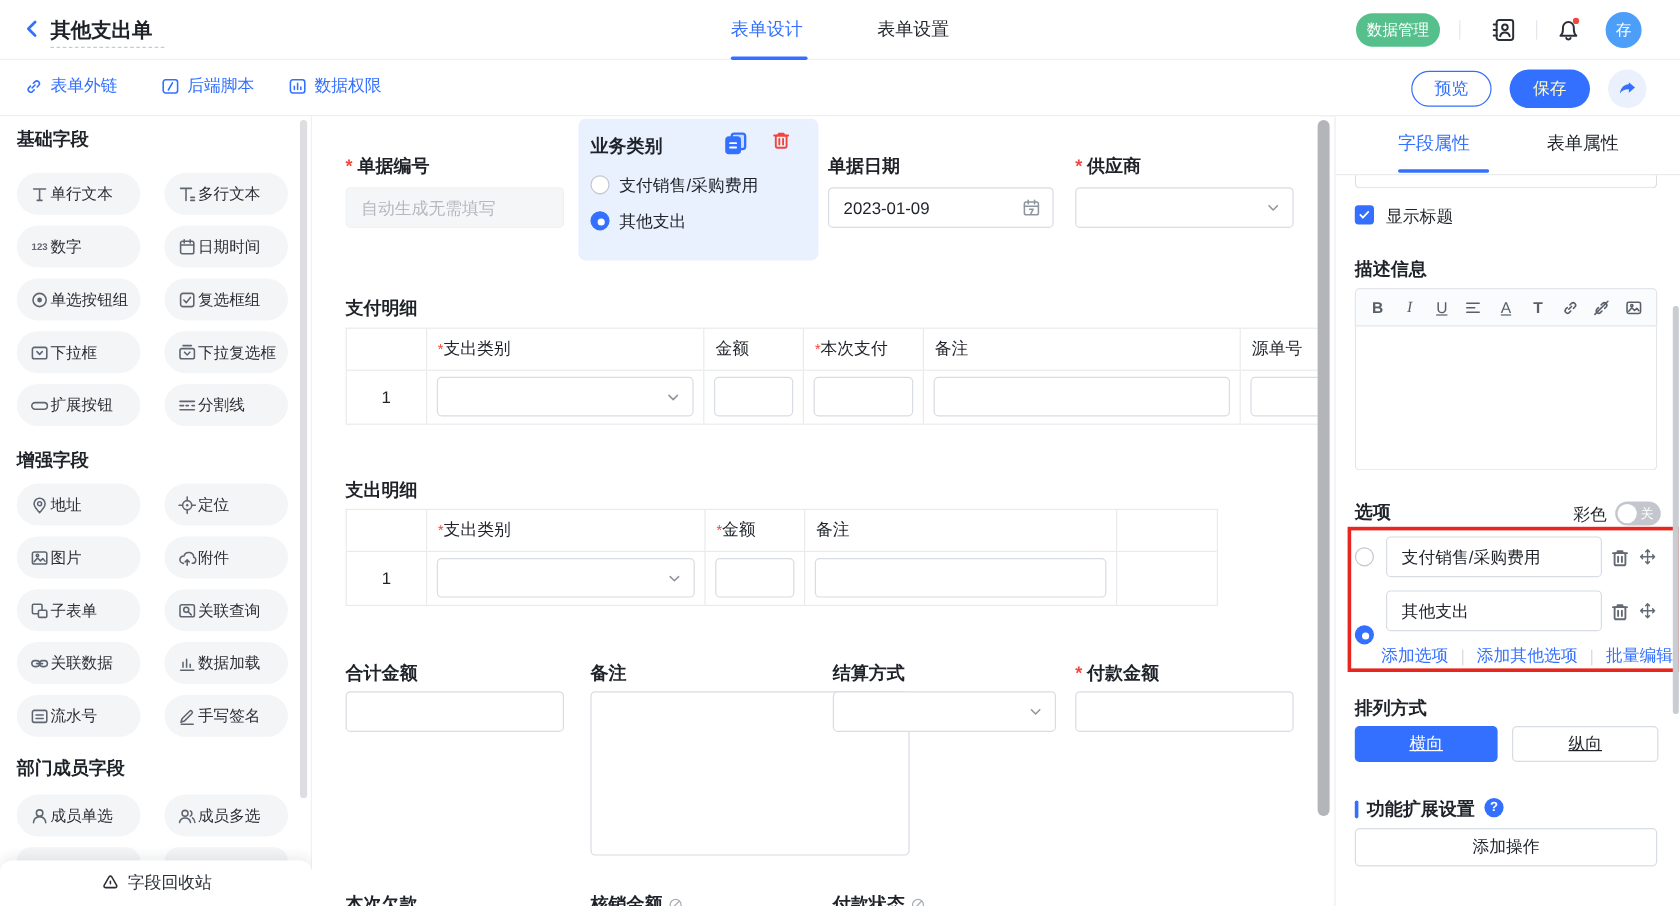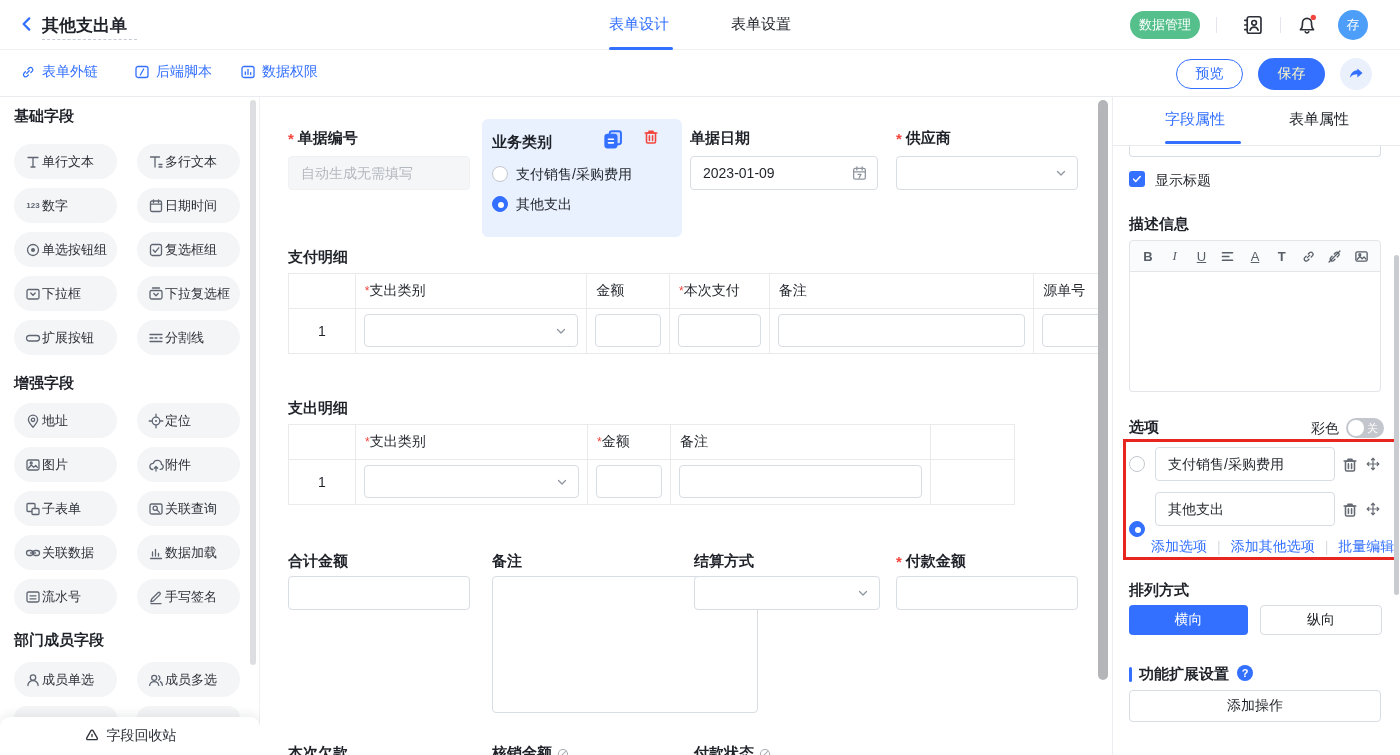--- a/index.html
+++ b/index.html
@@ -63,21 +63,21 @@
   .ed-ic{font-size:13px;width:16px;text-align:center;cursor:pointer;}
   .g-b{font-weight:bold;}
   .g-i{font-style:italic;font-family:"Liberation Serif",serif;}
   .g-u{text-decoration:underline;}
   .g-a{text-decoration:underline;}
   .toggle{width:38px;height:20px;border-radius:10px;background:#c3c7cd;position:relative;cursor:pointer;}
   .toggle .knob{position:absolute;left:2px;top:2px;width:16px;height:16px;border-radius:50%;background:#fff;}
   .toggle .st{position:absolute;right:6px;top:3px;color:#fff;font-size:11px;}
   .blue-link{color:#3370ff;font-size:14px;cursor:pointer;}
   .opt-sep{color:#d9dce1;}
-  .seg{height:30px;border-radius:4px;display:flex;align-items:center;justify-content:center;font-size:14px;cursor:pointer;box-sizing:border-box;}
+  .seg{height:30px;border-radius:4px;display:flex;align-items:center;justify-content:center;font-size:14px;cursor:pointer;box-sizing:border-box;text-decoration:underline;}
   .seg.on{background:#3370ff;color:#fff;}
   .seg.off{background:#fff;border:1px solid #d8dce3;color:#1f2329;}
   .help{width:16px;height:16px;border-radius:50%;background:#3370ff;color:#fff;font-size:11px;display:flex;align-items:center;justify-content:center;font-weight:bold;}
   .outline-btn{border:1px solid #d8dce3;border-radius:4px;background:#fff;display:flex;align-items:center;justify-content:center;font-size:14px;cursor:pointer;}
   .annotate{border:3px solid #e7261f;}
   .icon-gray{color:#646a73;cursor:pointer;}
   .scroll-thumb{background:#c9ccd1;border-radius:3px;}
 </style>
 </head>
 <body>
@@ -380,21 +380,21 @@
 <div class="abs canvas">
 
   <div class="abs flabel" style="left:28px;top:32px">
     <span class="mark">*</span>
       <span>单据编号</span>
   </div>
   <div class="abs ctl-gray" style="left:28px;top:59px;width:182px;height:34px">
     <input class="native" readonly="" placeholder="自动生成无需填写" style="">
   </div>
 
-  <div class="abs sel-block" style="left:222px;top:22px;width:200px;height:118px">
+  <div class="abs sel-block" style="left:222px;top:2px;width:200px;height:118px">
     <div class="abs flabel" style="left:10px;top:14px">
       <span>业务类别</span>
     </div>
     <span class="abs" style="left:120px;top:9px;color:#3370ff;cursor:pointer">
         <svg viewBox="0 0 16 16" width="22" height="22" fill="none" stroke="currentColor" stroke-width="1.3" stroke-linecap="round" stroke-linejoin="round">
           <rect x="5.6" y="2.4" width="8.2" height="9.4" rx="1.6" fill="#cddcff" stroke="#3370ff" stroke-width="1.4"></rect>
           <rect x="2.4" y="4.8" width="8.2" height="9.4" rx="1.6" fill="#3370ff" stroke="#3370ff" stroke-width="1.4"></rect>
           <path d="M4.7 8.2h3.6M4.7 10.8h3.6" stroke="#fff" stroke-width="1.2"></path>
         </svg>
       </span>

